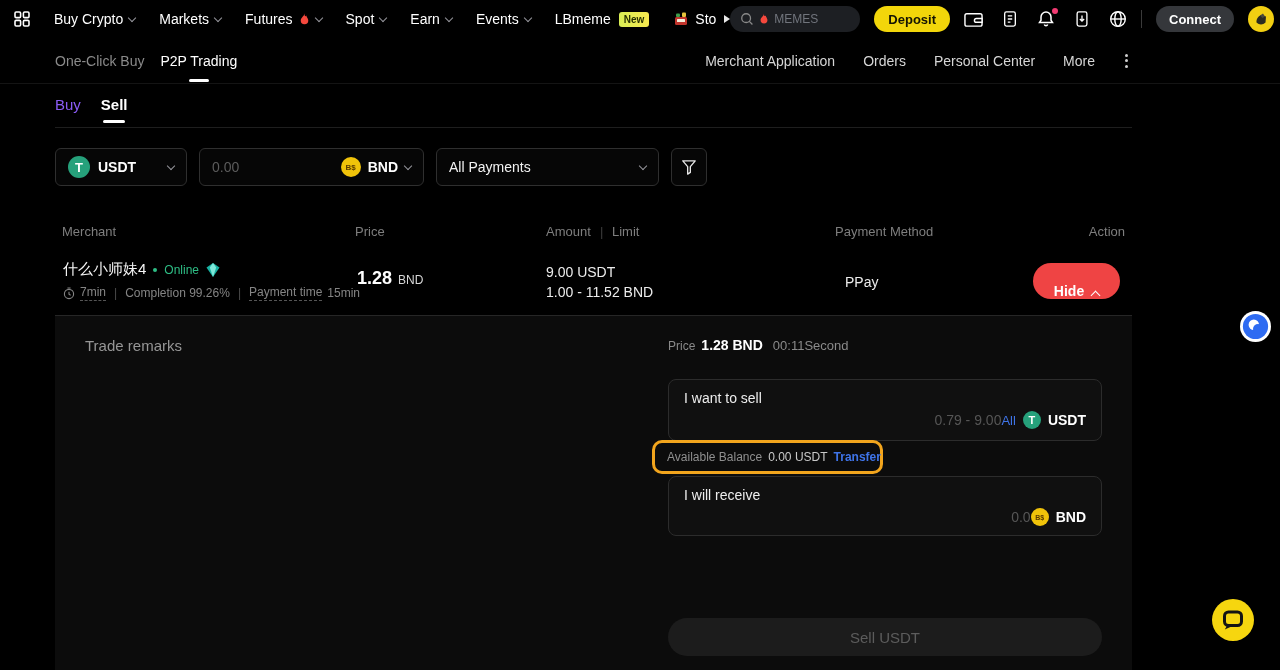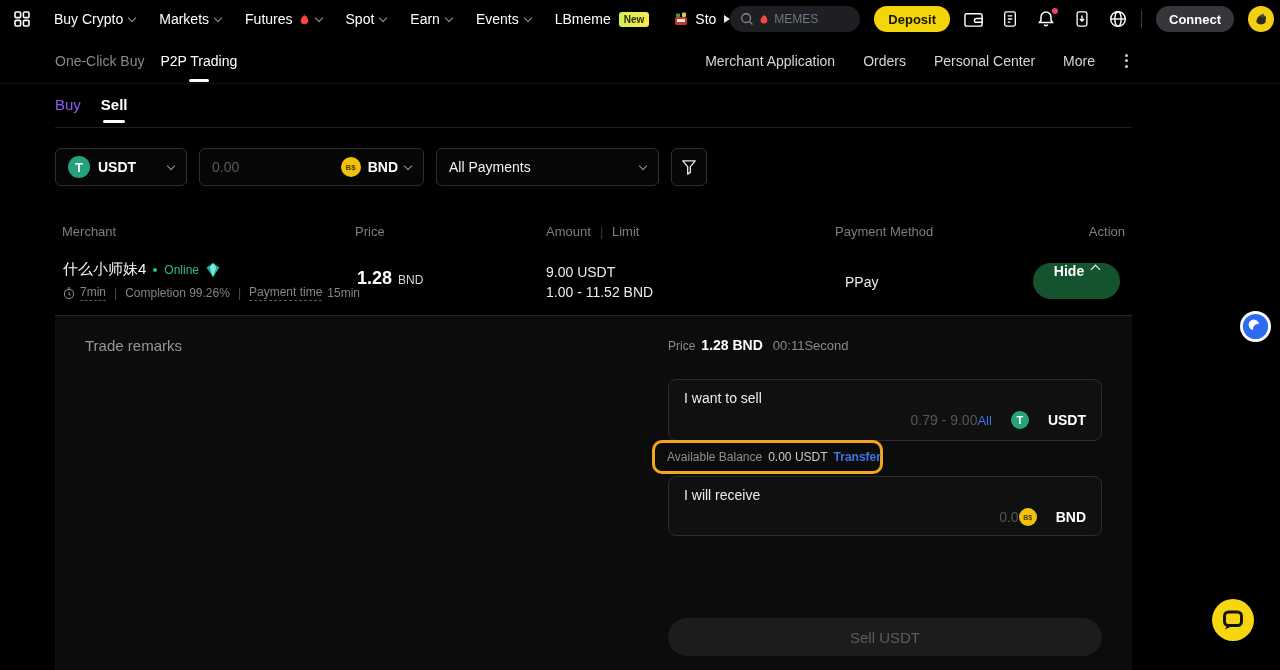--- a/index.html
+++ b/index.html
@@ -80,39 +80,39 @@
   .m-online { font-size:12px; color:#2ebd85; }
   .m-stats { position:absolute; left:8px; top:33px; display:flex; align-items:center; gap:5px; font-size:12px; color:#858585; }
   .dashed-u { border-bottom:1px dashed #555; padding-bottom:1px; }
   .sep { color:#4a4a4a; padding:0 3px; }
   .m-price { position:absolute; left:302px; top:16px; display:flex; align-items:baseline; gap:6px; }
   .m-price .big { font-size:18px; font-weight:700; color:#fff; }
   .m-price .unit { font-size:12px; color:#d8d8d8; }
   .m-amt1 { position:absolute; left:491px; top:12px; font-size:14px; color:#ececec; }
   .m-amt2 { position:absolute; left:491px; top:32px; font-size:14px; color:#ececec; }
   .m-pay { position:absolute; left:790px; top:22px; font-size:14px; color:#ececec; }
-  .btn-hide { position:absolute; right:12px; top:11px; width:87px; height:36px; border-radius:18px; background:#14532d; display:flex; align-items:flex-start; justify-content:center; gap:8px; cursor:pointer; }
+  .btn-hide { position:absolute; right:12px; top:11px; width:87px; height:36px; border-radius:18px; background:#ef4444; display:flex; align-items:flex-end; justify-content:center; gap:8px; cursor:pointer; }
   .btn-hide .t { font-size:14px; font-weight:700; color:#fff; }
   .cup { width:7px; height:7px; border-right:1.5px solid #fff; border-bottom:1.5px solid #fff; transform:rotate(-135deg); margin-top:3px; }
 
   
   .panel { position:absolute; top:315px; left:55px; width:1077px; height:355px; background:#0c0c0c; border-top:1px solid #262626; }
   .remarks { position:absolute; left:30px; top:21px; font-size:15px; color:#969696; }
   .pricebar { position:absolute; left:613px; top:21px; display:flex; align-items:baseline; gap:6px; }
   .pricebar .pl { font-size:12px; color:#8a8a8a; }
   .pricebar .pv { font-size:14px; font-weight:700; color:#fff; }
   .pricebar .pt { font-size:13px; color:#8a8a8a; margin-left:4px; }
   .pbox { position:absolute; left:613px; width:434px; border:1px solid #2c2c2c; border-radius:8px; background:#101010; }
   .box-sell { top:63px; height:62px; padding:10px 15px; }
   .box-recv { top:160px; height:60px; padding:10px 15px; }
   .pbox .blabel { font-size:14px; font-weight:500; color:#ededed; }
   .pbox .brow { display:flex; align-items:center; margin-top:5px; }
   .pbox input { flex:1; min-width:0; background:transparent; border:none; outline:none; color:#ddd; font-size:14px;text-align:right; }
   .pbox input::placeholder { color:#565656; }
-  .bright { display:flex; align-items:center; gap:19px; }
+  .bright { display:flex; align-items:center; gap:7px; }
   .all-link { font-size:13px; font-weight:500; color:#3f74e8; cursor:pointer; }
   .bcur { font-size:14px; font-weight:700; color:#fff; }
   .balwrap { position:absolute; left:597px; top:124px; width:231px; height:34px; border:3px solid #f2a51d; border-radius:10px; display:flex; align-items:center; gap:6px; padding:0 12px; background:#0c0c0c; }
   .bal-l { font-size:12px; color:#8f8f8f; white-space:nowrap; }
   .bal-v { font-size:12px; color:#c9c9c9; white-space:nowrap; }
   .bal-t { font-size:12px; font-weight:600; color:#3f74e8; cursor:pointer; white-space:nowrap; }
   .box-paysel { position:absolute; left:613px; top:242px; width:434px; height:38px; border:1px solid #2c2c2c; border-radius:8px; display:flex; align-items:center; padding:0 15px; cursor:pointer; }
   .box-paysel .t { font-size:15px; color:#9a9a9a; }
   .cright { margin-left:auto; width:8px; height:8px; border-right:1.5px solid #909090; border-bottom:1.5px solid #909090; transform:rotate(-45deg); }
   .btn-sell { position:absolute; left:613px; top:302px; width:434px; height:38px; border-radius:19px; background:#1c1c1c; display:flex; align-items:center; justify-content:center; font-size:15px; color:#5c5c5c; cursor:pointer; }

